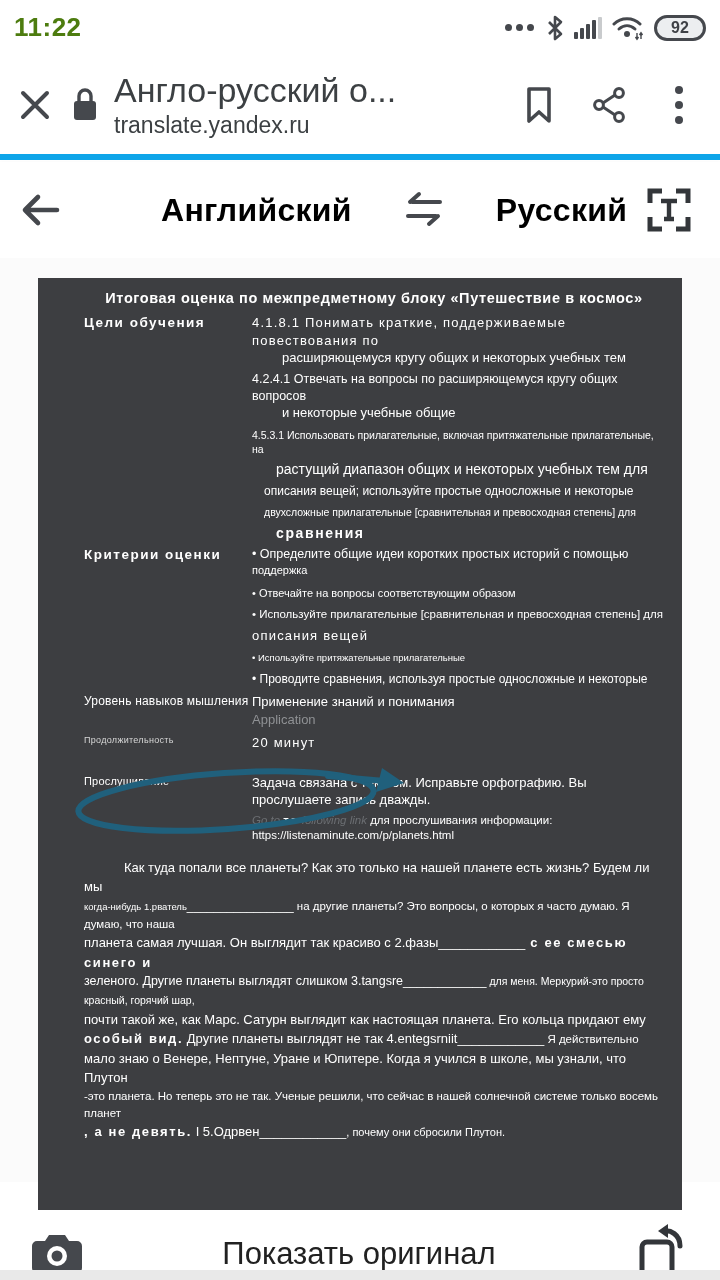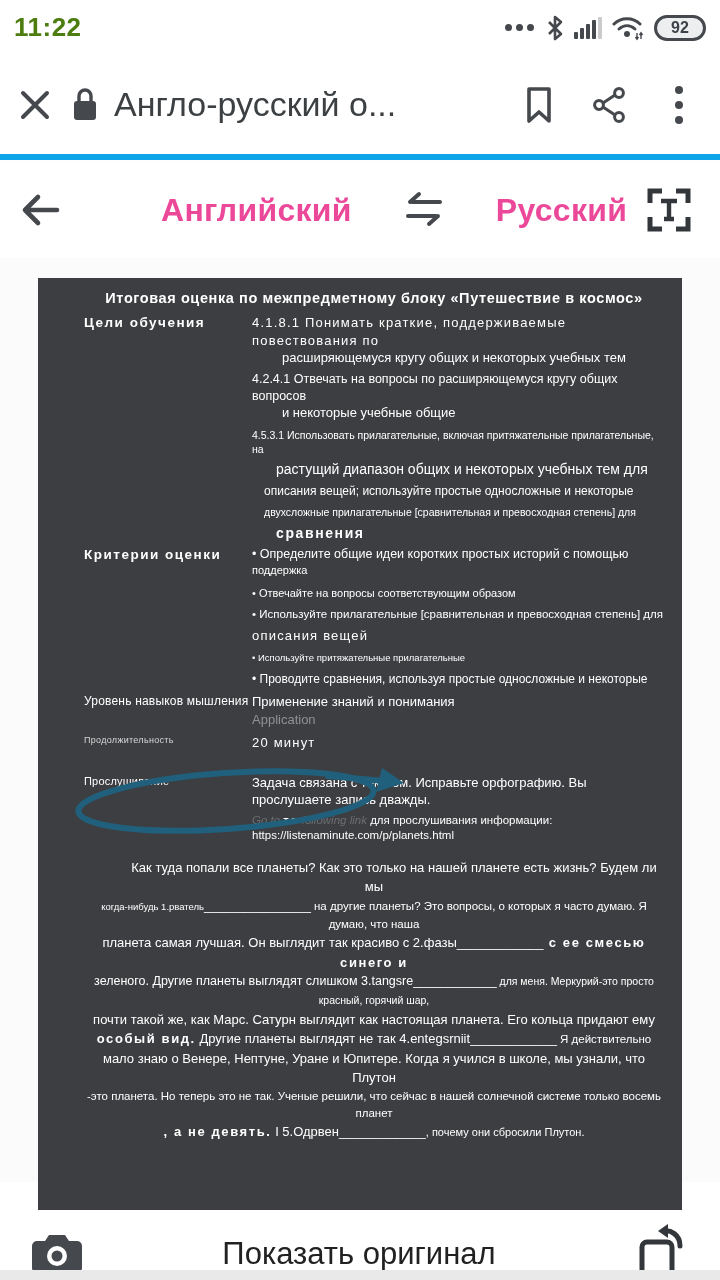--- a/index.html
+++ b/index.html
@@ -28,21 +28,21 @@
   .hbtn { width:70px; height:80px; display:flex; align-items:center; justify-content:center; flex:none; }
   .title-block { flex:1; display:flex; align-items:center; min-width:0; }
   .title-texts { margin-left:14px; min-width:0; }
   .page-title { font-size:34px; color:#3c4043; white-space:nowrap; overflow:hidden; }
   .page-url { font-size:23px; color:#3c4043; margin-top:2px; }
   .header-right { display:flex; align-items:center; flex:none; margin-right:6px; }
 
   
   .lang-bar { position:absolute; top:162px; left:0; width:720px; height:96px; background:#ffffff;
     display:flex; align-items:center; box-shadow:0 2px 4px rgba(0,0,0,.12); }
-  .lang-name { font-size:32px; color:#ec4899; font-weight:bold; letter-spacing:.3px; }
+  .lang-name { font-size:32px; color:#000000; font-weight:bold; letter-spacing:.3px; }
   .lang-src { margin-left:85px; } .lang-dst { margin-left:48px; }
   .swap-wrap { margin-left:48px; }
   .tsel-wrap { margin-left:auto; margin-right:28px; }
 
   
   .content { position:absolute; top:258px; left:0; width:720px; height:924px; background:#fbfbfb; }
   .doc { position:absolute; top:4px; left:38px; width:644px; height:1063px; background:#3d3e41;
     color:#ffffff; padding:12px 18px 0 46px; overflow:hidden;margin-top:16px; }
   .doc-title { text-align:center; font-size:14.5px; font-weight:bold; letter-spacing:.6px; margin-bottom:8px; }
   .row { display:grid; grid-template-columns:168px 1fr; margin-bottom:2px; }
@@ -53,21 +53,21 @@
   .f13 {font-size:13px;} .f125 {font-size:12.5px;} .f12 {font-size:12px;}
   .f115 {font-size:11.5px;} .f11 {font-size:11px;} .f105 {font-size:10.5px;} .f95 {font-size:9.5px;}
   .f14 {font-size:14px;} .f135 {font-size:13px;}
   .bsp { font-weight:bold; letter-spacing:1.6px; }
   .sp { letter-spacing:1.2px; }
   .ind12{margin-left:12px;} .ind24{margin-left:24px;} .ind30{margin-left:30px;}
   .mt4{margin-top:4px;} .mt6{margin-top:6px;} .mt8{margin-top:8px;}
   .ghost { color:#8f9194; }
   .ghost-it { color:#6b6e72; font-style:italic; }
   .para { margin-top:14px; }
-  .para .ln { line-height:1.5;text-align:center; }
+  .para .ln { line-height:1.5; }
   .pind { text-indent:40px; }
   .cursor-mark { position:absolute; left:75px; bottom:8px; font-size:16px; color:#0c0c0c; font-weight:bold; }
   .listen-row { position:relative; margin-top:22px; }
   .circ-svg { position:absolute; left:-18px; top:-16px; pointer-events:none; }
 
   
   .bottom-bar { position:absolute; top:1210px; left:0; width:720px; height:88px; background:#ffffff;
     display:flex; align-items:center; justify-content:space-between; padding:0 30px; }
   .show-orig { font-size:31px; color:#212121; }
   .nav-strip { position:absolute; top:1270px; left:0; width:720px; height:10px; background:#e9e9e9; }
@@ -119,20 +119,21 @@
   </div>
   <div class="title-block">
     <span>
       <svg width="30" height="38" viewBox="0 0 30 38">
         <path d="M9 16 V10 a6 6 0 0 1 12 0 V16" fill="none" stroke="#45484d" stroke-width="3.4"></path>
         <rect x="4" y="15" width="22" height="19" rx="3" fill="#45484d"></rect>
       </svg>
     </span>
     <div class="title-texts">
       <div class="page-title">Англо-русский о...</div>
+      <div class="page-url">translate.yandex.ru</div>
     </div>
   </div>
   <div class="header-right">
     <div class="hbtn">
       <svg width="32" height="40" viewBox="0 0 32 40">
           <path d="M6 4 h20 v32 l-10-9 l-10 9 z" fill="none" stroke="#45484d" stroke-width="3.6" stroke-linejoin="round"></path>
         </svg>
     </div>
     <div class="hbtn">
       <svg width="40" height="40" viewBox="0 0 40 40">

